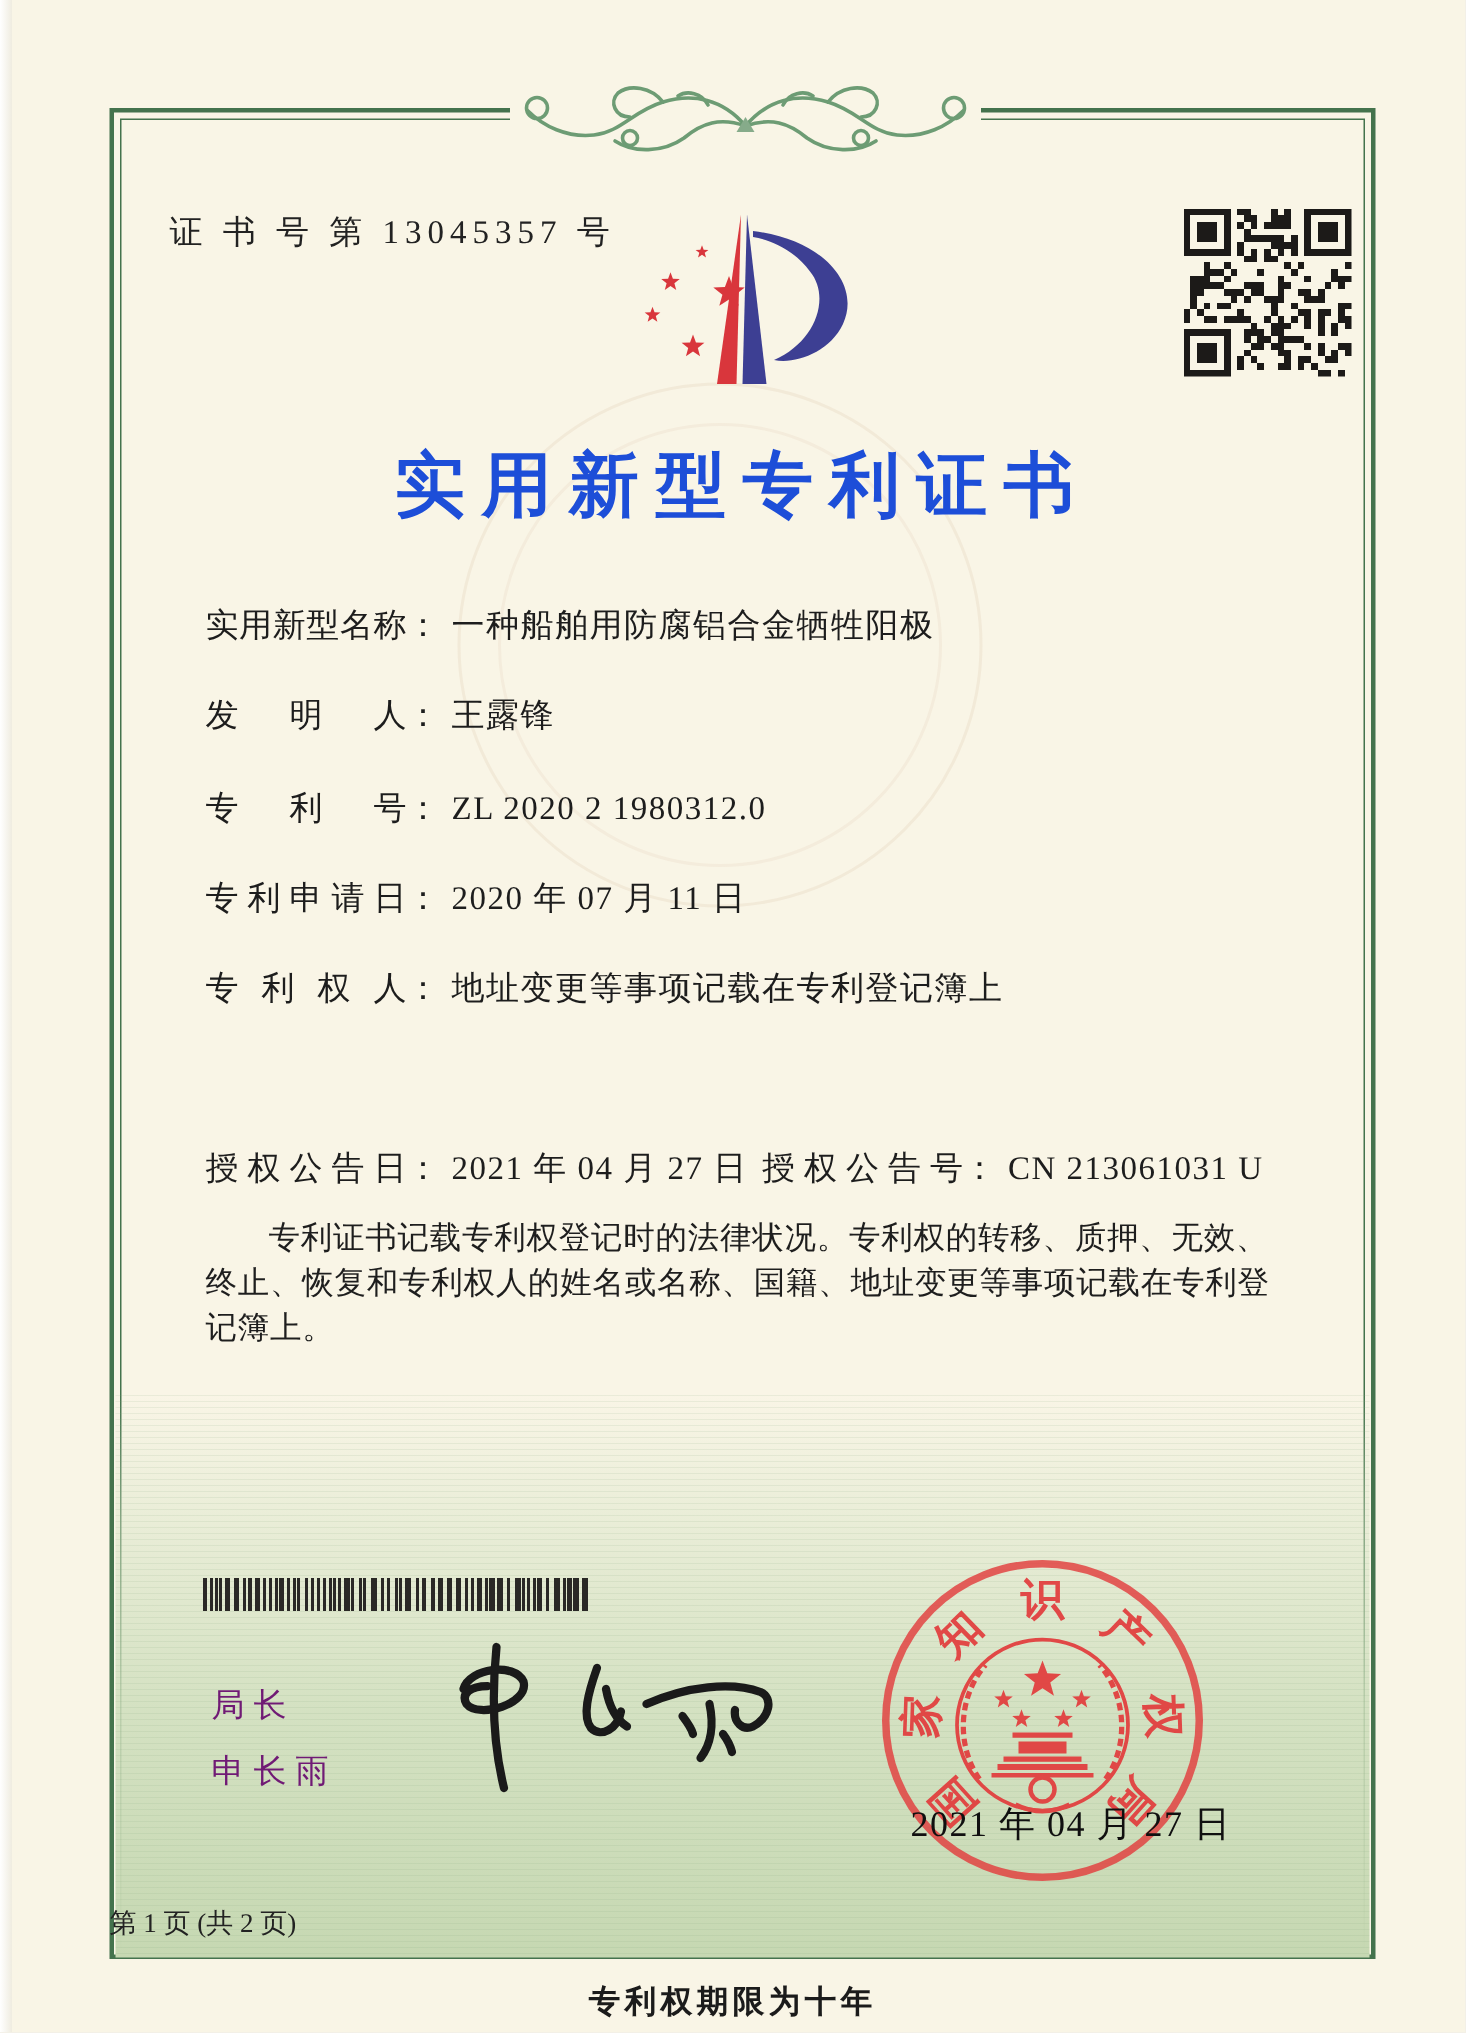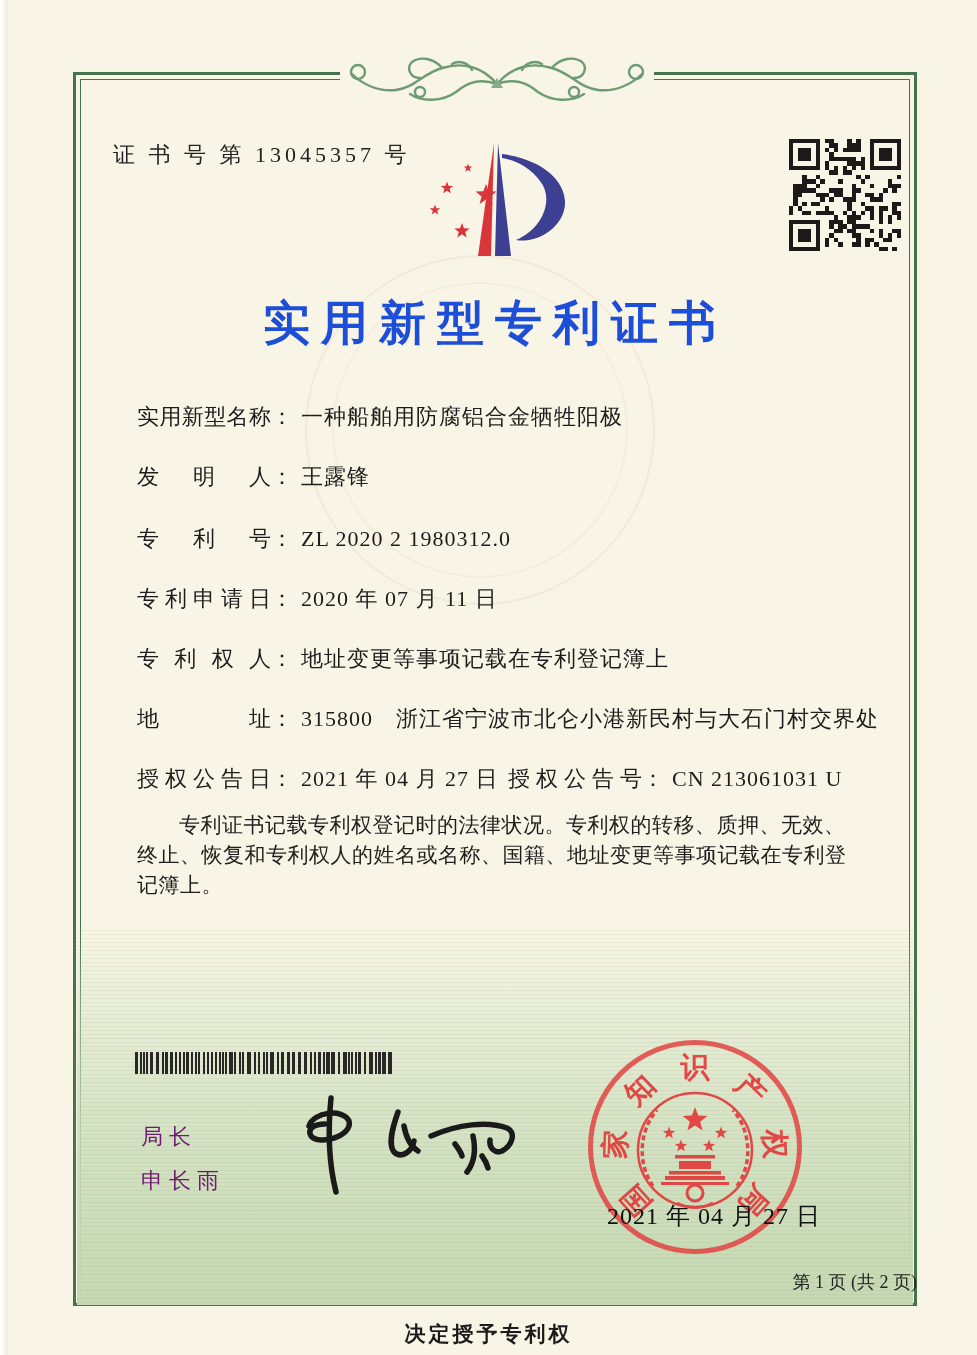--- a/index.html
+++ b/index.html
@@ -55,21 +55,21 @@
 
   .seal { position:absolute; left:588px; top:1040px; width:214px; height:214px;
           border:5px solid rgba(226,61,61,0.88); border-radius:50%; opacity:0.93; }
   .seal-char { position:absolute; left:50%; top:50%; width:32px; height:32px; margin-left:-16px; margin-top:-16px;
           font-size:29px; font-weight:700; color:#e23d3d; text-align:center; line-height:32px;
           font-family:"Liberation Serif","DejaVu Serif",serif; }
   .seal-emblem { position:absolute; left:37px; top:40px; width:130px; height:130px; }
   .seal-date { position:absolute; left:607px; top:1200px; width:200px; font-size:24px;
           color:#101010; letter-spacing:1px; z-index:5; white-space:nowrap; }
 
-  .page-num { position:absolute; left:73px; top:1270px; width:844px; text-align:right;
+  .page-num { position:absolute; left:73px; top:1270px; width:844px; text-align:left;
           font-size:18px; color:#222; }
   .back-note { position:absolute; left:0; top:1320px; width:977px; text-align:center;
           font-size:21px; font-weight:600; color:#1b1b1b; letter-spacing:3px; }
 </style>
 </head>
 <body>
 
 <div class="page">
 
   <div class="scan-edge"></div>
@@ -319,23 +319,20 @@
   </div>
   <div class="row" style="top:524px">
     <span class="lbl">专利号</span><span class="colon">：</span><span class="val">ZL 2020 2 1980312.0</span>
   </div>
   <div class="row" style="top:584px">
     <span class="lbl">专利申请日</span><span class="colon">：</span><span class="val">2020 年 07 月 11 日</span>
   </div>
   <div class="row" style="top:644px">
     <span class="lbl">专利权人</span><span class="colon">：</span><span class="val">地址变更等事项记载在专利登记簿上</span>
   </div>
-  <div class="row" style="top:704px">
-    <span class="lbl">地址</span><span class="colon">：</span><span class="val">315800　浙江省宁波市北仑小港新民村与大石门村交界处</span>
-  </div>
   <div class="row" style="top:764px">
     <span class="lbl">授权公告日</span><span class="colon">：</span><span class="val">2021 年 04 月 27 日</span>
     <span class="grant2">
       <span class="lbl">授权公告号</span><span class="colon">：</span><span class="val">CN 213061031 U</span>
     </span>
   </div>
 
   <div class="paras">
     <p>专利证书记载专利权登记时的法律状况。专利权的转移、质押、无效、终止、恢复和专利权人的姓名或名称、国籍、地址变更等事项记载在专利登记簿上。</p>
   </div>
@@ -442,15 +439,15 @@
       <span class="seal-char" style="transform: rotate(-88deg) translateY(-80px);">家</span>
       <span class="seal-char" style="transform: rotate(-44deg) translateY(-80px);">知</span>
       <span class="seal-char" style="transform: rotate(0deg) translateY(-80px);">识</span>
       <span class="seal-char" style="transform: rotate(44deg) translateY(-80px);">产</span>
       <span class="seal-char" style="transform: rotate(88deg) translateY(-80px);">权</span>
       <span class="seal-char" style="transform: rotate(132deg) translateY(-80px);">局</span>
     </div>
   <div class="seal-date">2021 年 04 月 27 日</div>
 
   <div class="page-num">第 1 页 (共 2 页)</div>
-  <div class="back-note">决定授予专利权</div>
+  <div class="back-note">专利权期限为十年</div>
 
 </div>
 
 </body></html>

